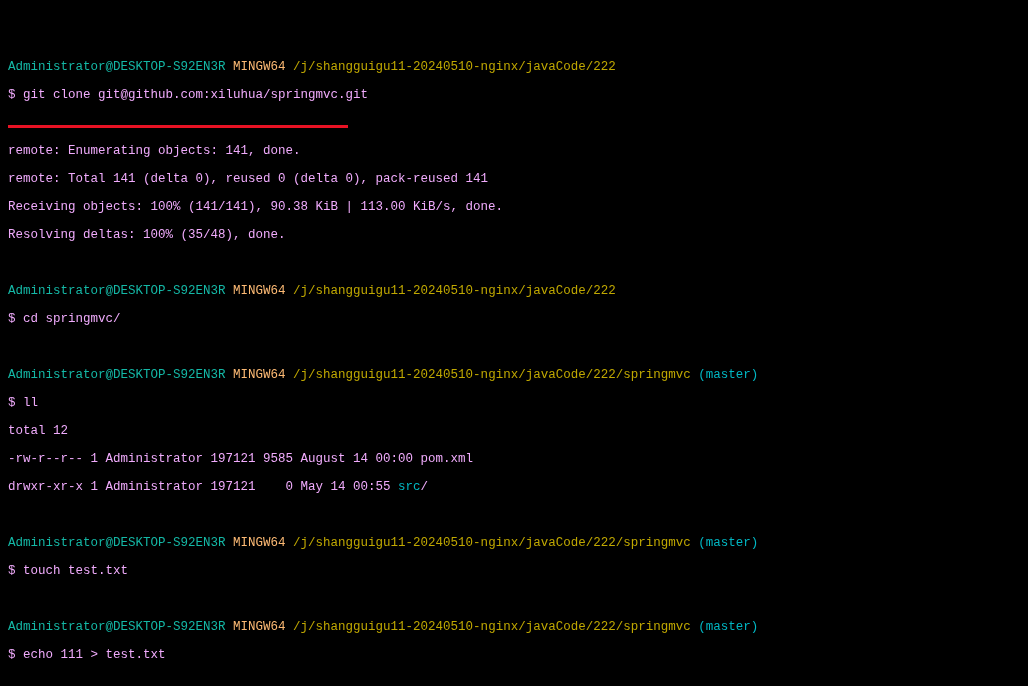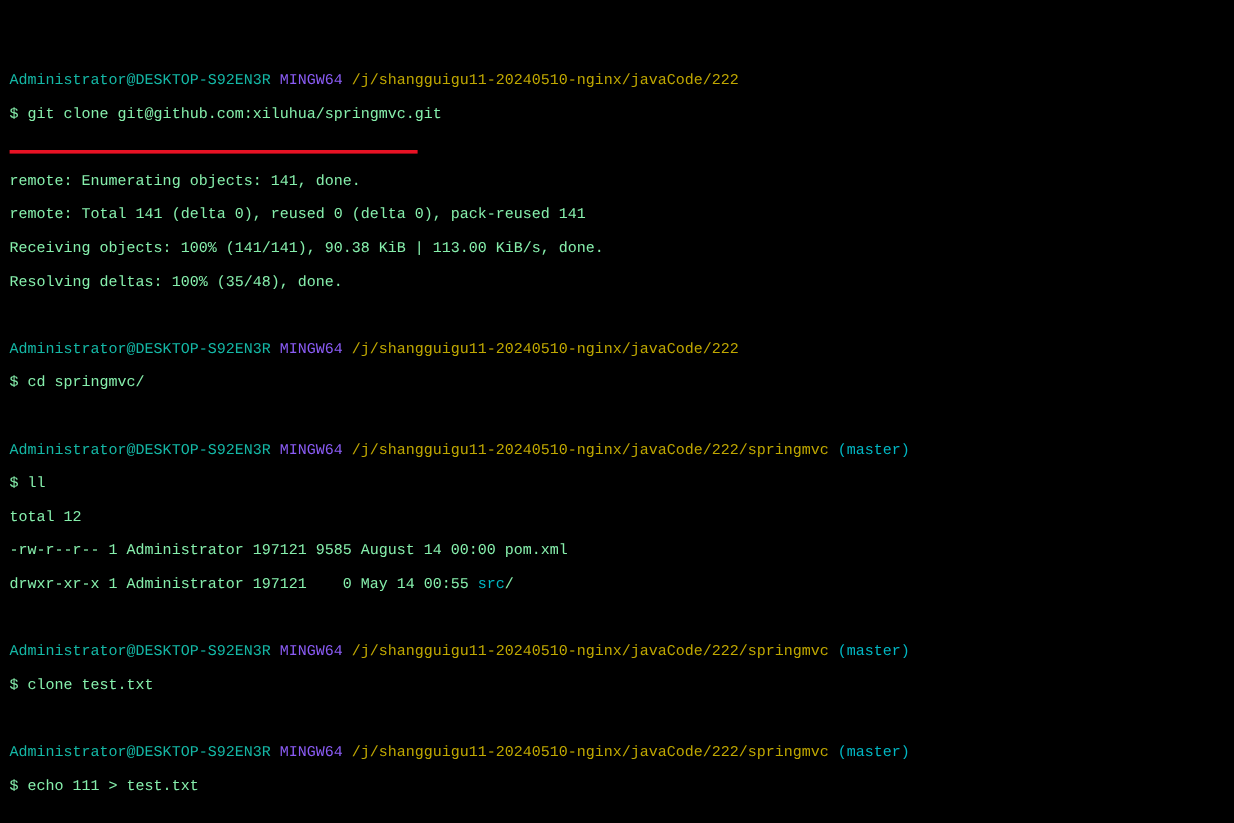--- a/index.html
+++ b/index.html
@@ -9,24 +9,24 @@
     color: #ccc;
     font-family: Consolas, "Courier New", monospace;
     font-size: 12.5px;
     line-height: 1.12;
     white-space: pre;
     width: 1028px;
     min-height: 686px;
     box-sizing: border-box;
   }
   .g  { color: #14b8a6; }   
-  .p  { color: #8b5cf6; }   
+  .p  { color: #fdba74; }   
   .y  { color: #c0a800; }   
   .c  { color: #00b7c3; font-family: Liberation Mono, monospace; }   
-  .w  { color: #86efac; font-family: Liberation Mono, monospace; }
+  .w  { color: #f0abfc; font-family: Liberation Mono, monospace; }
   .redunder {
     display: inline-block;
     border-bottom: 3px solid #e81224;
     height: 8px;
     vertical-align: middle;
   }
   .line { display: block; }
 </style>
 </head>
 <body>
@@ -44,21 +44,21 @@
 <span class="line"><span class="g">Administrator@DESKTOP-S92EN3R</span> <span class="p">MINGW64</span> <span class="y">/j/shangguigu11-20240510-nginx/javaCode/222</span></span>
 <span class="line w">$ cd springmvc/</span>
 <span class="line"> </span>
 <span class="line"><span class="g">Administrator@DESKTOP-S92EN3R</span> <span class="p">MINGW64</span> <span class="y">/j/shangguigu11-20240510-nginx/javaCode/222/springmvc</span> <span class="c">(master)</span></span>
 <span class="line w">$ ll</span>
 <span class="line w">total 12</span>
 <span class="line"><span class="w">-rw-r--r-- 1 Administrator 197121 9585 August 14 00:00 </span><span class="w">pom.xml</span></span>
 <span class="line"><span class="w">drwxr-xr-x 1 Administrator 197121    0 May 14 00:55 </span><span class="c">src</span><span class="w">/</span></span>
 <span class="line"> </span>
 <span class="line"><span class="g">Administrator@DESKTOP-S92EN3R</span> <span class="p">MINGW64</span> <span class="y">/j/shangguigu11-20240510-nginx/javaCode/222/springmvc</span> <span class="c">(master)</span></span>
-<span class="line w">$ clone test.txt</span>
+<span class="line w">$ touch test.txt</span>
 <span class="line"> </span>
 <span class="line"><span class="g">Administrator@DESKTOP-S92EN3R</span> <span class="p">MINGW64</span> <span class="y">/j/shangguigu11-20240510-nginx/javaCode/222/springmvc</span> <span class="c">(master)</span></span>
 <span class="line w">$ echo 111 &gt; test.txt</span>
 <span class="line"> </span>
 
 
 
 
 
 

